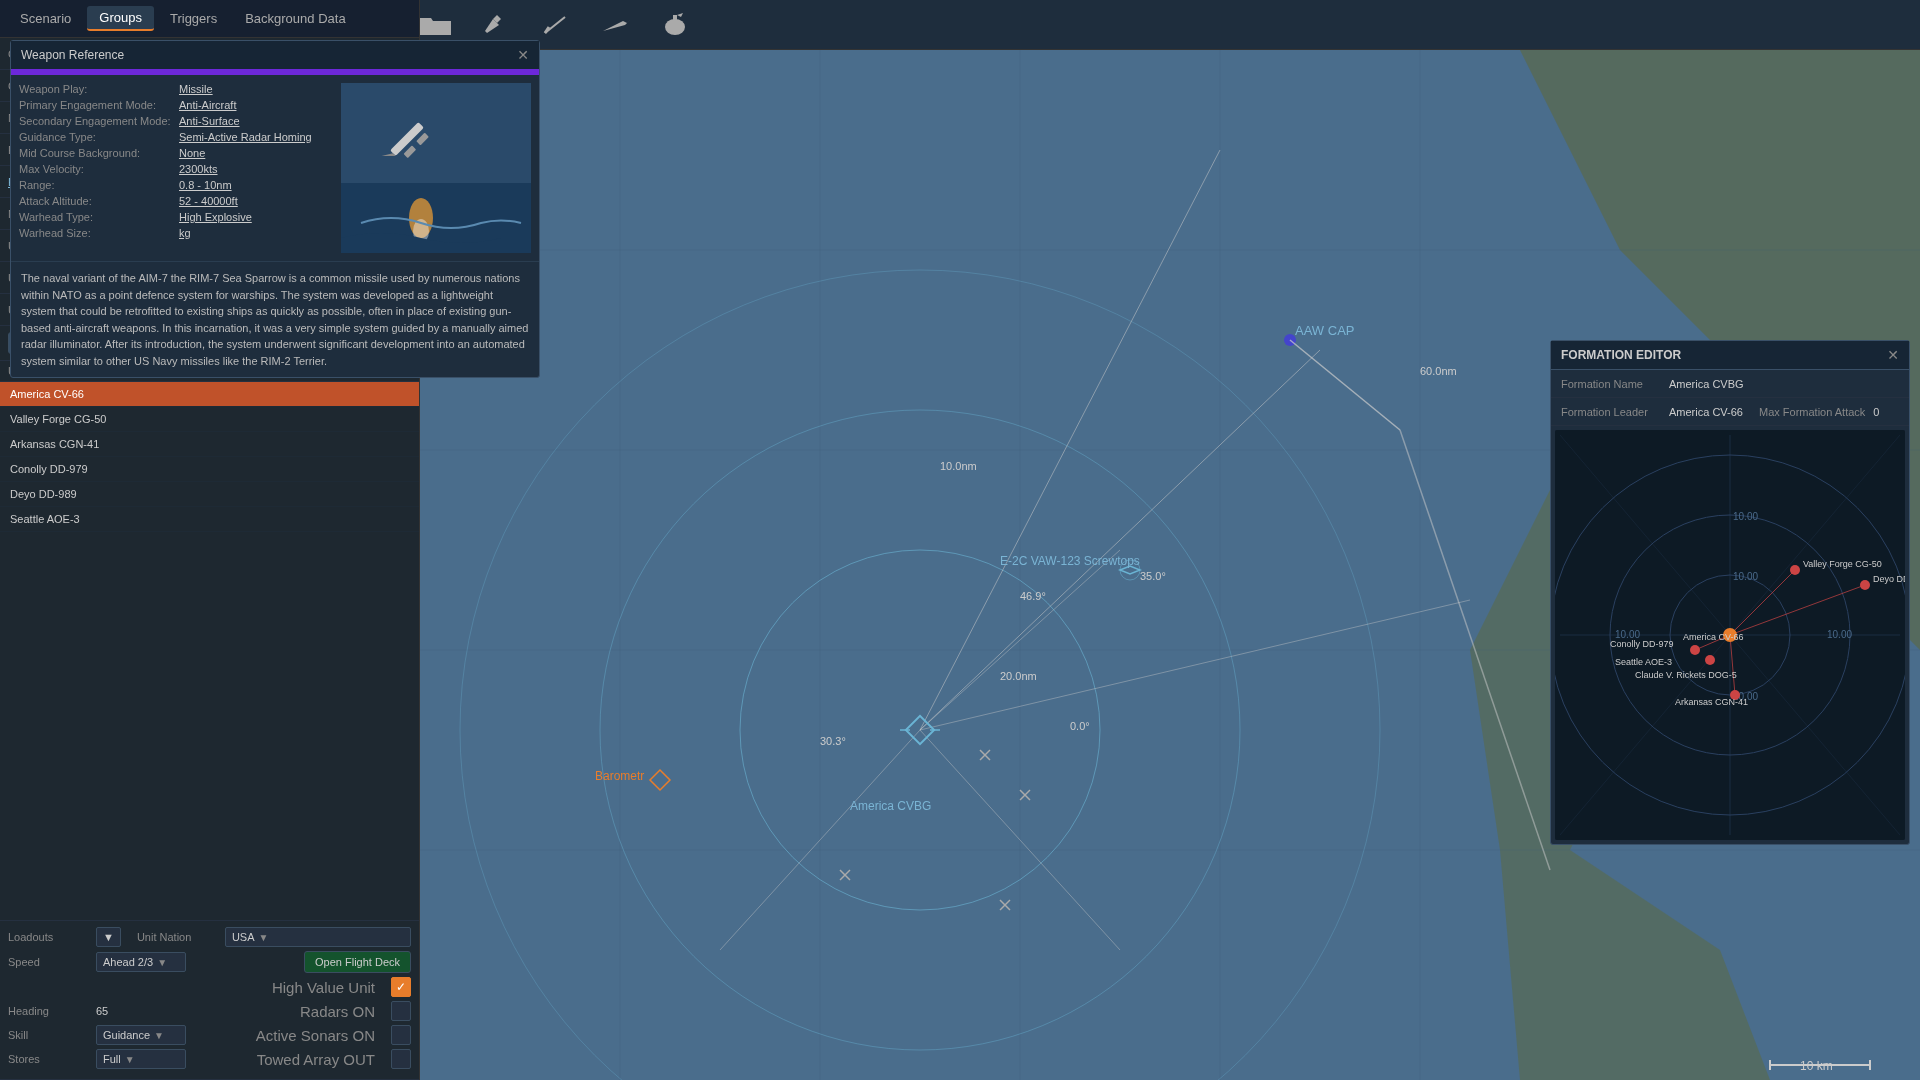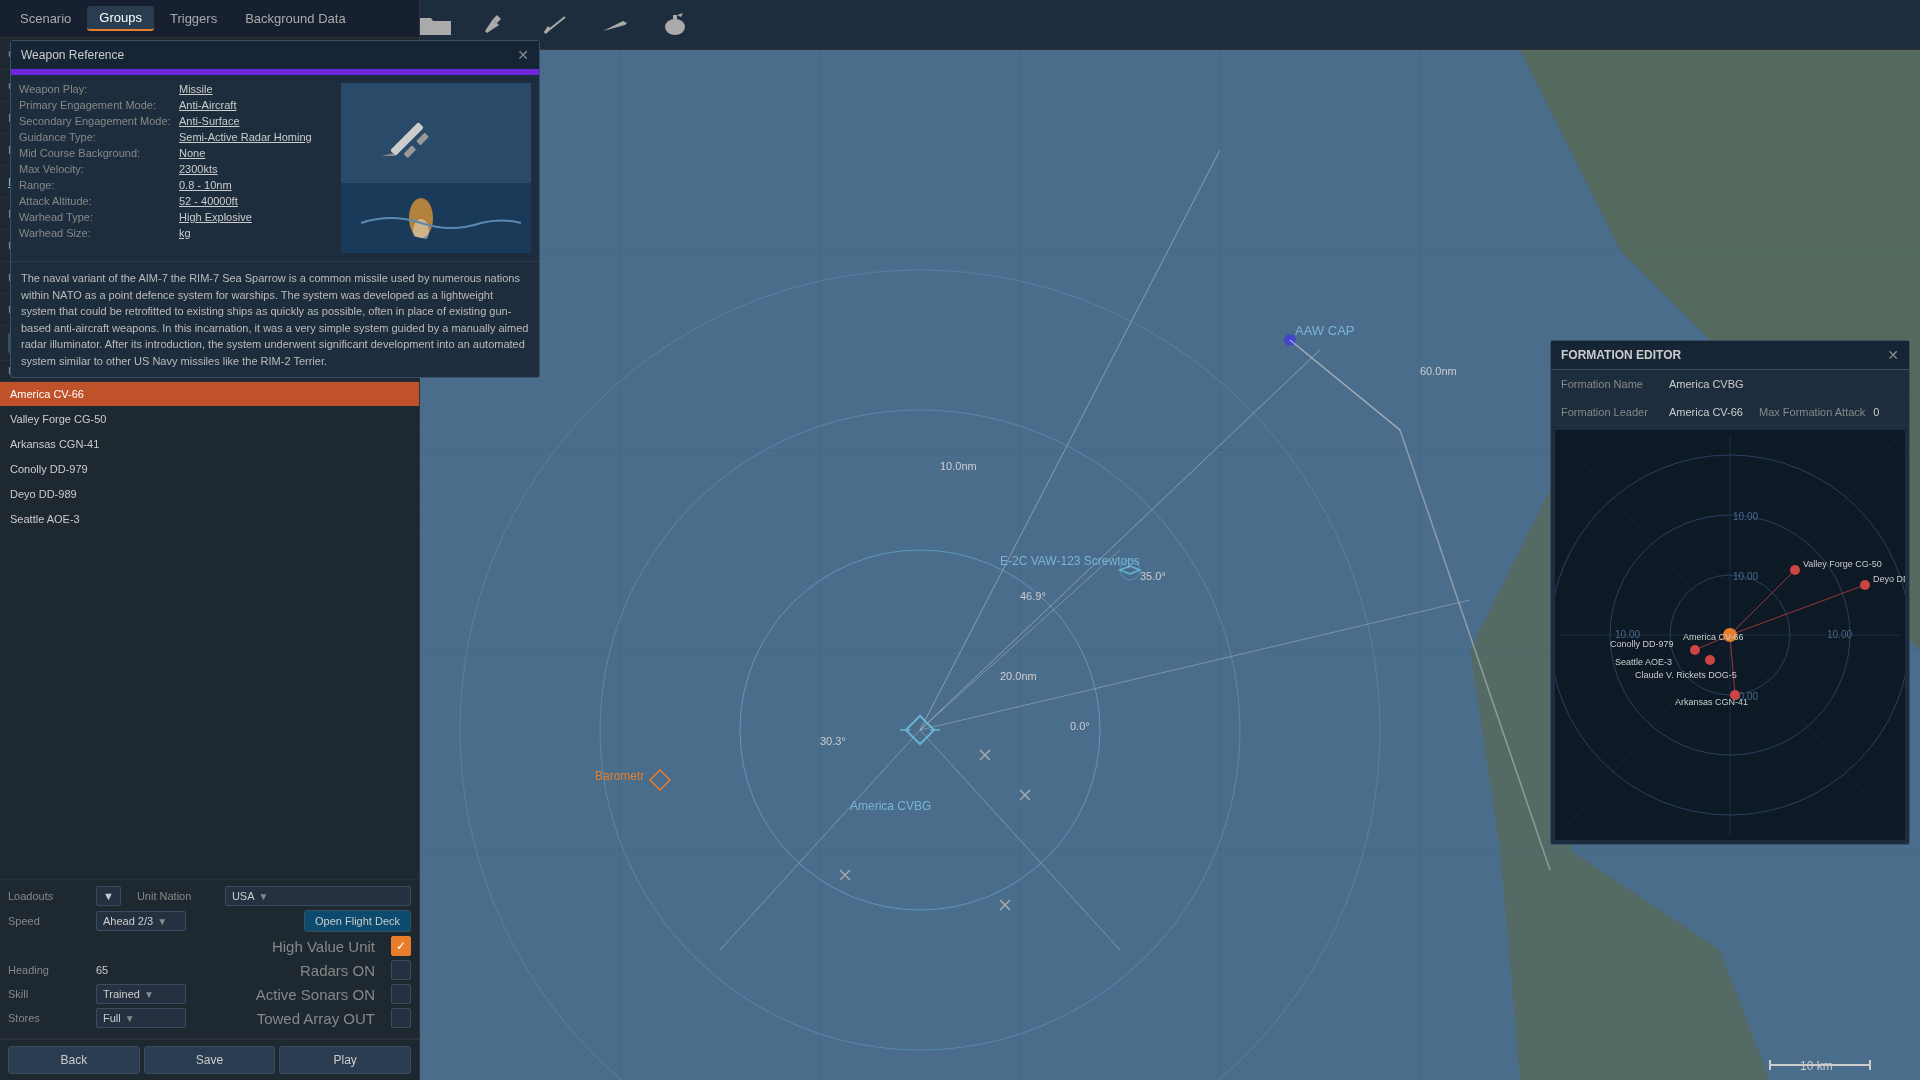--- a/index.html
+++ b/index.html
@@ -34,21 +34,21 @@
     .formation-row { display: flex; align-items: center; padding: 4px 8px; border-bottom: 1px solid #253040; gap: 6px; min-height: 32px; }
     .formation-small-dropdown { background: #253040; border: 1px solid #3a4d60; color: #ccc; padding: 3px 6px; border-radius: 2px; font-size: 11px; display: flex; align-items: center; cursor: pointer; gap: 4px; }
 
     
     .editor-row { display: flex; align-items: center; padding: 4px 8px; border-bottom: 1px solid #253040; gap: 8px; min-height: 32px; }
     .editor-link { color: #7ab4d4; font-size: 11px; cursor: pointer; text-decoration: underline; }
     .position-locked { color: #888; font-size: 11px; margin-left: auto; }
 
     
     .unit-buttons { display: flex; padding: 6px 8px; gap: 6px; border-bottom: 1px solid #253040; }
-    .unit-btn { background: #0c4a6e; border: 1px solid #3a4d60; color: #ccc; padding: 4px 10px; border-radius: 3px; cursor: pointer; font-size: 11px; }
+    .unit-btn { background: #14532d; border: 1px solid #3a4d60; color: #ccc; padding: 4px 10px; border-radius: 3px; cursor: pointer; font-size: 11px; }
     .unit-btn.primary { background: #354d65; }
 
     
     .units-header { padding: 4px 8px; color: #888; font-size: 11px; border-bottom: 1px solid #253040; }
     .unit-list { flex: 1; overflow-y: auto; }
     .unit-item { padding: 6px 10px; cursor: pointer; font-size: 11px; color: #ccc; border-bottom: 1px solid #1e2a35; }
     .unit-item.selected { background: #c0522a; color: #fff; }
 
     
     .bottom-controls { padding: 6px 8px; border-top: 1px solid #253040; border-bottom: 1px solid #253040; }
@@ -327,42 +327,37 @@
     </div>
     <div class="control-row">
       <span class="control-label">Heading</span>
       <span class="control-value">65</span>
       <span class="right-label">Radars ON</span>
       <div class="toggle-box toggle-off" style="margin-left:8px;"></div>
     </div>
     <div class="control-row">
       <span class="control-label">Skill</span>
       <div class="control-dropdown" style="width:90px;">
-        <span>Trained</span>
+        <span>Guidance</span>
         <span class="arrow">▼</span>
       </div>
       <span class="right-label">Active Sonars ON</span>
       <div class="toggle-box toggle-off" style="margin-left:8px;"></div>
     </div>
     <div class="control-row">
       <span class="control-label">Stores</span>
       <div class="control-dropdown" style="width:90px;">
         <span>Full</span>
         <span class="arrow">▼</span>
       </div>
       <span class="right-label">Towed Array OUT</span>
       <div class="toggle-box toggle-off" style="margin-left:8px;"></div>
     </div>
   </div>
 
-  <div class="action-buttons">
-    <button class="action-btn">Back</button>
-    <button class="action-btn">Save</button>
-    <button class="action-btn">Play</button>
-  </div>
 </div>
 
 <div id="map-area">
   <svg width="100%" height="100%" viewBox="0 0 1500 1030" preserveAspectRatio="xMidYMid slice" style="position:absolute;top:0;left:0;">
 
     <rect width="1500" height="1030" fill="#4a6d8c"></rect>
 
     <path d="M1100 0 L1500 0 L1500 600 L1400 500 L1350 400 L1300 300 L1200 200 L1150 100 Z" fill="#5a6a4a" opacity="0.7"></path>
     <path d="M1200 300 L1350 400 L1300 500 L1250 600 L1200 700 L1150 800 L1300 900 L1350 1030 L1100 1030 L1080 800 L1050 600 Z" fill="#5a6a4a" opacity="0.6"></path>
 

